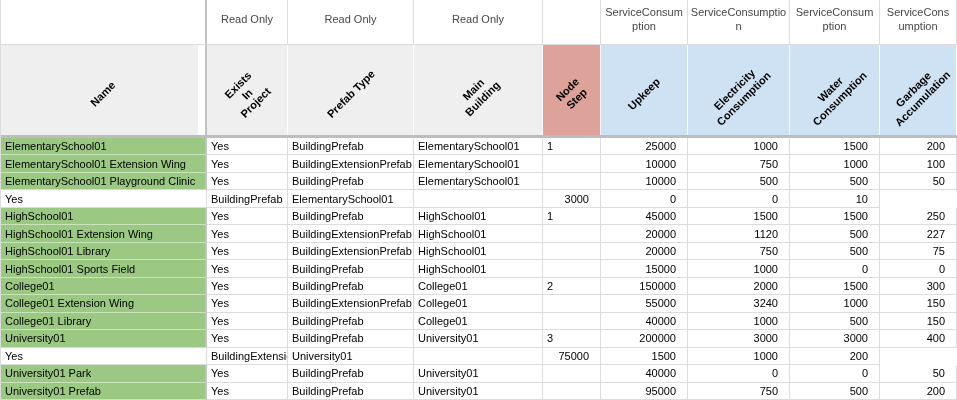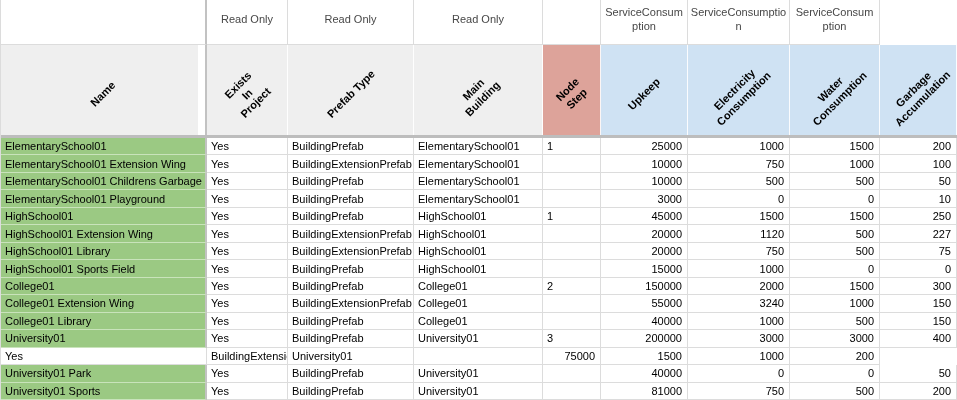--- a/index.html
+++ b/index.html
@@ -58,21 +58,21 @@
   .divider { height: 3px; background: var(--divider-bar); }
   .body { flex: 1 1 auto; display: flex; flex-direction: column; border-radius: 12px; }
   .drow { flex: 1 1 0; min-height: 0; }
   .cell {
     border-right: 1px solid var(--gridline);
     border-bottom: 1px solid var(--gridline);
     padding: 0 4px;
     display: flex; align-items: center;
     white-space: nowrap; overflow: hidden;
   }
-  .cell.num { justify-content: flex-end; padding-right: 5px; }
+  .cell.num { justify-content: flex-end; padding-right: 11px; }
   .cell.c0 {
     background: var(--name-column-bg);
     border-right: 2px solid var(--frozen-divider);
     border-bottom: 1px solid var(--green-gridline);
   }
 </style>
 </head>
 <body>
 
 <div class="sheet">
@@ -98,20 +98,24 @@
 ption</span>
       </div>
     <div class="hcell">
         <span class="toplabel">ServiceConsumptio
 n</span>
       </div>
     <div class="hcell">
         <span class="toplabel">ServiceConsum
 ption</span>
       </div>
+    <div class="hcell">
+        <span class="toplabel">ServiceCons
+umption</span>
+      </div>
   </div>
 
   <div class="grid hrow-main">
     <div class="hcell c0h">
         <span class="rot">Name</span>
       </div>
     <div class="hcell hg">
         <span class="rot">Exists In Project</span>
       </div>
     <div class="hcell hg">
@@ -158,32 +162,31 @@
         <div class="cell">Yes</div>
         <div class="cell">BuildingExtensionPrefab</div>
         <div class="cell">ElementarySchool01</div>
         <div class="cell"></div>
         <div class="cell num">10000</div>
         <div class="cell num">750</div>
         <div class="cell num">1000</div>
         <div class="cell num">100</div>
       </div>
       <div class="grid drow">
-        <div class="cell c0">ElementarySchool01 Childrens Garbage</div>
+        <div class="cell c0">ElementarySchool01 Playground Clinic</div>
         <div class="cell">Yes</div>
         <div class="cell">BuildingPrefab</div>
         <div class="cell">ElementarySchool01</div>
         <div class="cell"></div>
         <div class="cell num">10000</div>
         <div class="cell num">500</div>
         <div class="cell num">500</div>
         <div class="cell num">50</div>
       </div>
       <div class="grid drow">
-        <div class="cell c0">ElementarySchool01 Playground</div>
         <div class="cell">Yes</div>
         <div class="cell">BuildingPrefab</div>
         <div class="cell">ElementarySchool01</div>
         <div class="cell"></div>
         <div class="cell num">3000</div>
         <div class="cell num">0</div>
         <div class="cell num">0</div>
         <div class="cell num">10</div>
       </div>
       <div class="grid drow">
@@ -289,25 +292,25 @@
         <div class="cell">Yes</div>
         <div class="cell">BuildingPrefab</div>
         <div class="cell">University01</div>
         <div class="cell"></div>
         <div class="cell num">40000</div>
         <div class="cell num">0</div>
         <div class="cell num">0</div>
         <div class="cell num">50</div>
       </div>
       <div class="grid drow">
-        <div class="cell c0">University01 Sports</div>
+        <div class="cell c0">University01 Prefab</div>
         <div class="cell">Yes</div>
         <div class="cell">BuildingPrefab</div>
         <div class="cell">University01</div>
         <div class="cell"></div>
-        <div class="cell num">81000</div>
+        <div class="cell num">95000</div>
         <div class="cell num">750</div>
         <div class="cell num">500</div>
         <div class="cell num">200</div>
       </div>
     </div>
 
 </div>
 
 </body></html>

